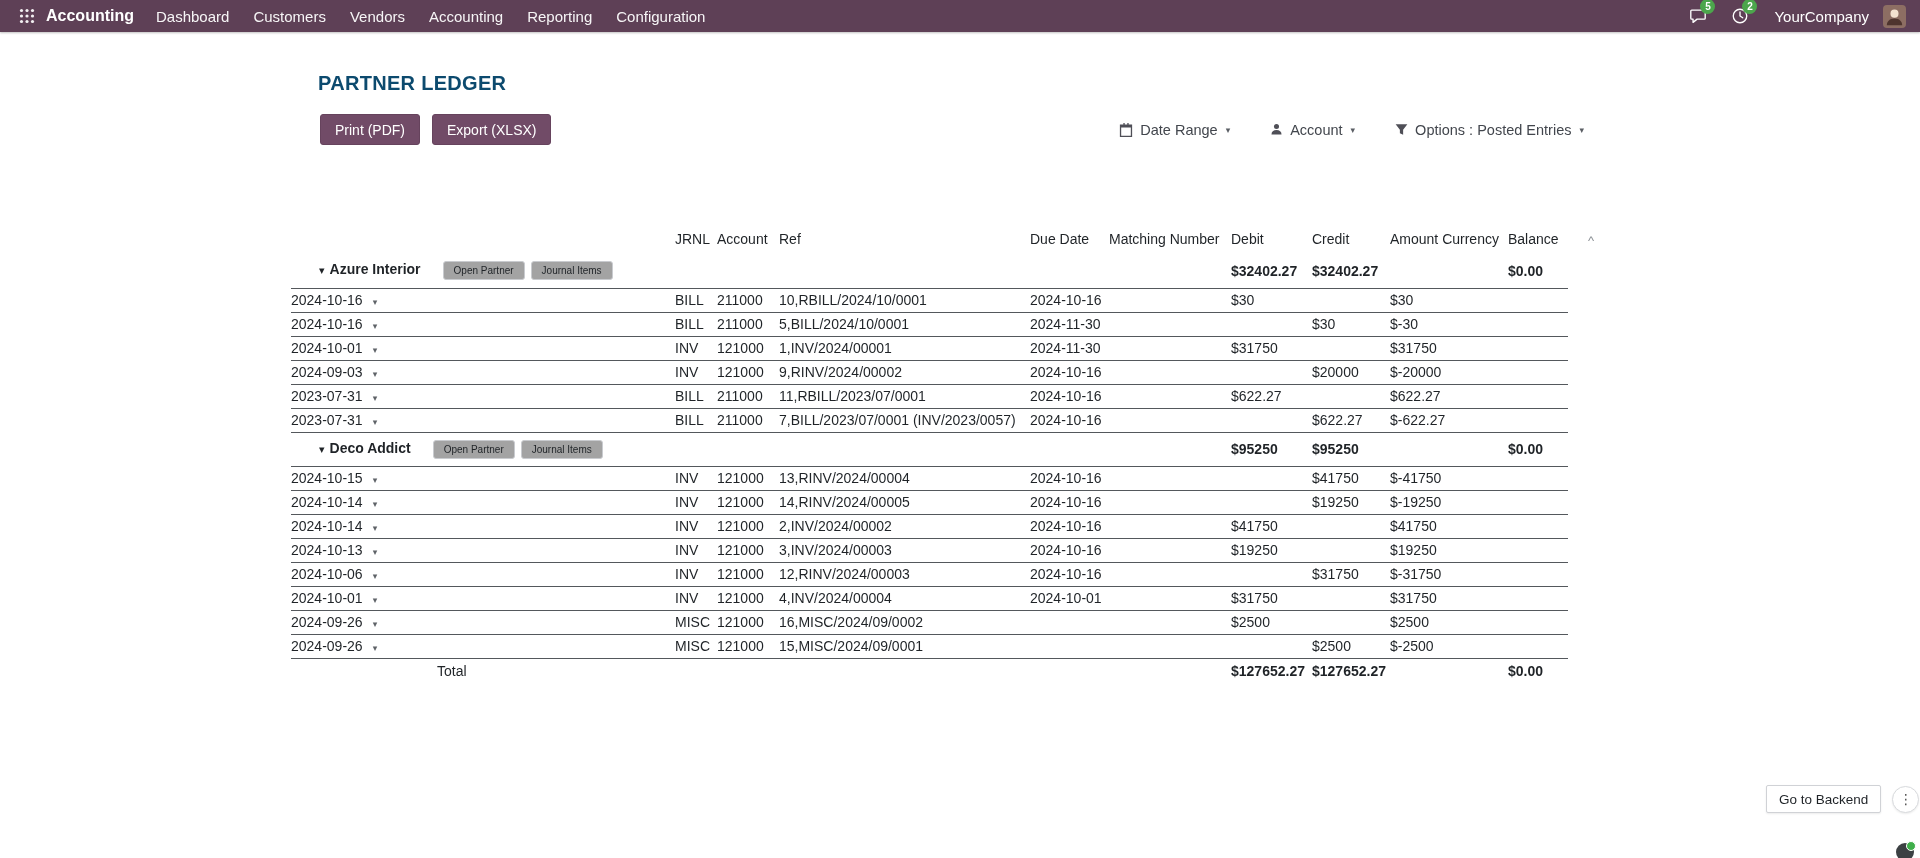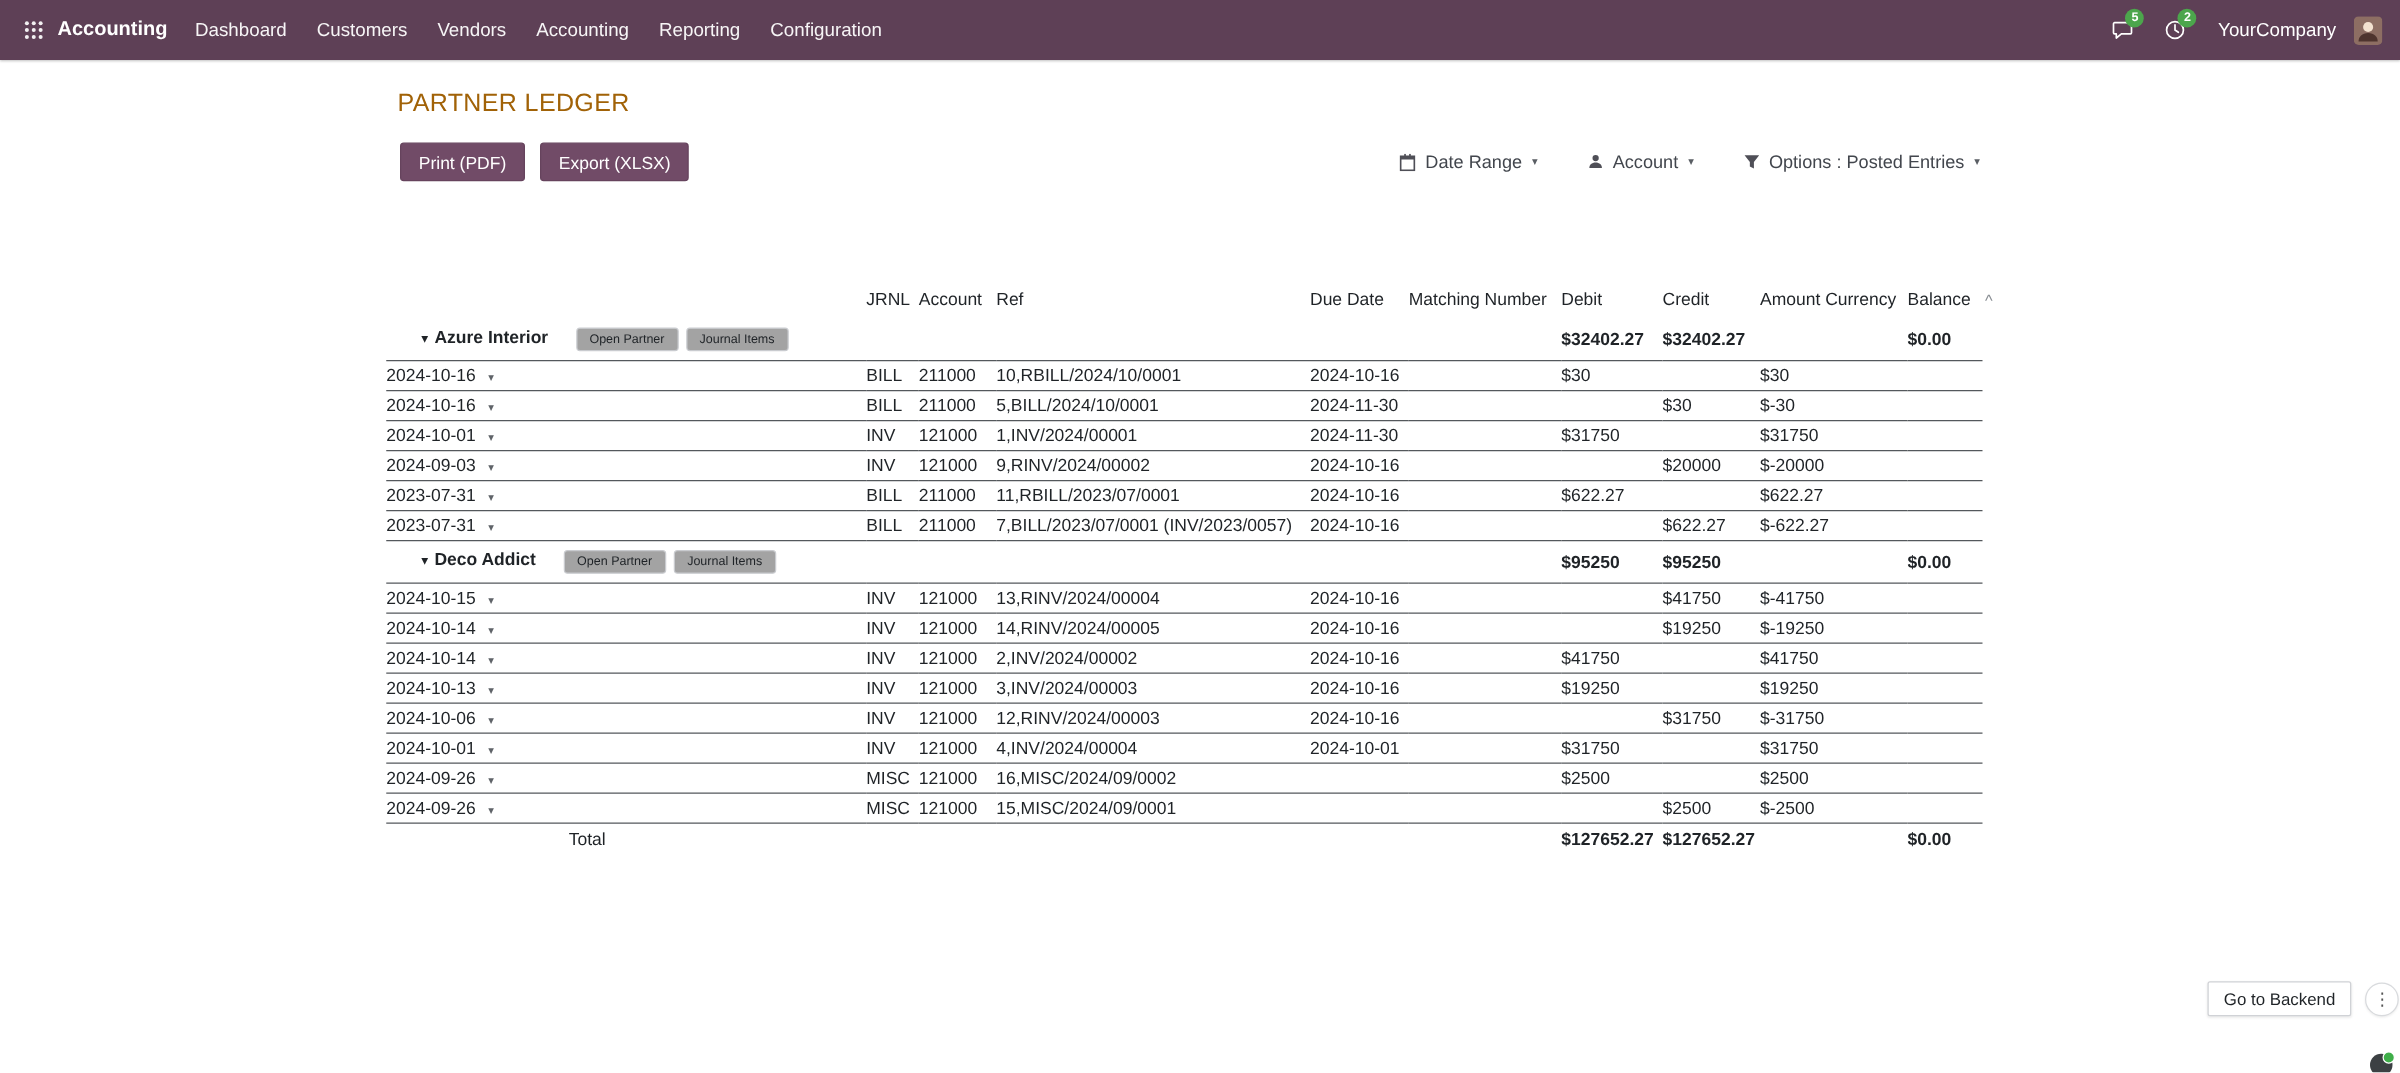--- a/index.html
+++ b/index.html
@@ -1,50 +1,50 @@
 <!DOCTYPE html>
 <html><head>
 <meta charset="utf-8">
 <style>
   * { box-sizing: border-box; margin: 0; padding: 0; }
   html, body { background: #fff; }
   body { font-family: "Liberation Sans", "DejaVu Sans", sans-serif; }
   .screen { position: relative; width: 1920px; height: 858px; background: #fff; overflow: hidden; }
 
   
-  .topnav { position: absolute; top: 0; left: 0; right: 0; height: 48px; background: #5e4056;
+  .topnav { position: absolute; top: 0; left: 0; right: 0; height: 32px; background: #5e4056;
             display: flex; align-items: center; padding: 0 14px 0 10px; color: #fff;
             box-shadow: 0 1px 2px rgba(0,0,0,.25); z-index: 5; }
   .apps-btn { width: 34px; height: 40px; display: flex; align-items: center; justify-content: center; cursor: pointer; }
   .brand { font-size: 16px; font-weight: bold; margin: 0 10px 0 2px; white-space: nowrap; cursor: pointer; }
   .menu { display: flex; height: 40px; }
   .menu-item { display: flex; align-items: center; padding: 0 12px; font-size: 15px;
                color: rgba(255,255,255,.95); cursor: pointer; white-space: nowrap; }
   .nav-right { margin-left: auto; display: flex; align-items: center; gap: 6px; }
   .nav-icon { position: relative; width: 36px; height: 40px; display: flex; align-items: center; justify-content: center; cursor: pointer; }
   .badge { position: absolute; top: 3px; right: 1px; min-width: 15px; height: 15px; border-radius: 8px;
            background: #4ca64c; color: #fff; font-size: 10px; line-height: 15px; text-align: center;
            padding: 0 3px; font-weight: bold; }
   .company { font-size: 15px; margin: 0 8px 0 10px; cursor: pointer; white-space: nowrap; }
   .avatar { width: 23px; height: 23px; border-radius: 4px; overflow: hidden; display: block; cursor: pointer; }
 
   
   .page-title { position: absolute; left: 318px; top: 70px; font-size: 20px; line-height: 26px;
-                font-weight: normal; color: #a16207; letter-spacing: .3px; }
+                font-weight: bold; color: #0c4a6e; letter-spacing: .3px; }
   .actions { position: absolute; left: 320px; top: 114px; display: flex; gap: 12px; }
   .btn-primary { height: 31px; padding: 0 14px; background: #714B67; border: 1px solid #66435d;
                  color: #fff; font-size: 14px; font-family: inherit; border-radius: 3px; cursor: pointer; }
   .filters { position: absolute; top: 114px; right: 336px; height: 31px; display: flex; align-items: center;
              gap: 40px; font-size: 14.5px; color: #42464d; }
   .filter-item { display: flex; align-items: center; gap: 7px; cursor: pointer; white-space: nowrap; }
   .f-icon { display: flex; align-items: center; color: #4f4f57; }
   .f-caret { font-size: 9px; color: #5a5e64; margin-left: 1px; }
 
   
-  .table-wrap { position: absolute; left: 309px; top: 224px; }
+  .table-wrap { position: absolute; left: 291px; top: 224px; }
   .report-table { border-collapse: collapse; table-layout: fixed; width: 1277px; font-size: 14px; color: #1f2327; }
   .c-main { width: 384px; } .c-jrnl { width: 42px; } .c-acct { width: 62px; } .c-ref { width: 251px; }
   .c-due { width: 79px; } .c-match { width: 122px; } .c-debit { width: 81px; } .c-credit { width: 78px; }
   .c-amt { width: 118px; } .c-bal { width: 60px; }
   .report-table thead tr { height: 30px; }
   .report-table th { font-weight: normal; text-align: left; vertical-align: bottom;
                      padding: 0 4px 7px 0; white-space: nowrap; color: #1f2327; }
   .report-table td { padding: 0 4px 0 0; white-space: nowrap; overflow: hidden; vertical-align: middle; }
   tr.data-row { height: 24px; }
   tr.group-row { height: 34px; }

